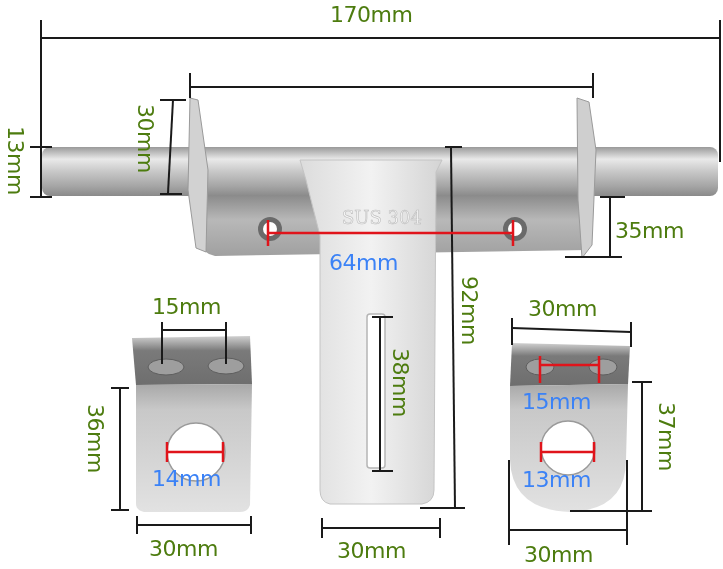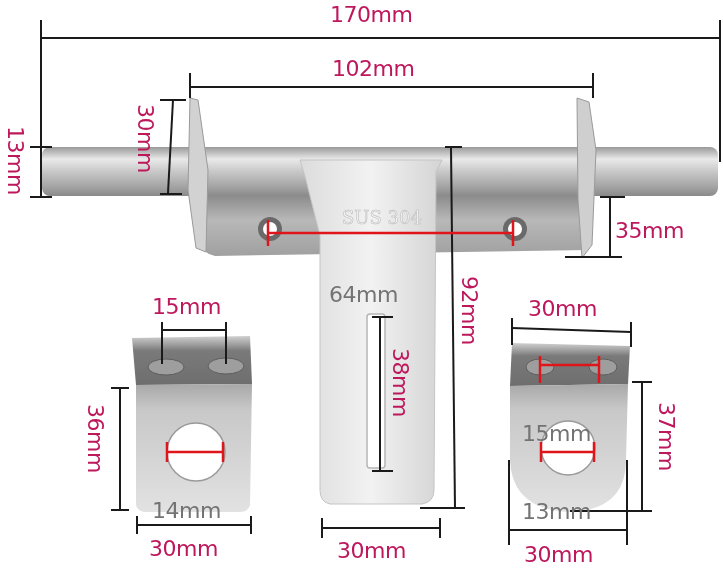--- a/index.html
+++ b/index.html
@@ -1,19 +1,19 @@
 <!DOCTYPE html>
 <html><head>
 <meta charset="utf-8">
 <style>
   html, body { margin: 0; padding: 0; background: #ffffff; }
   body { width: 723px; height: 569px; position: relative; overflow: hidden; font-family: "DejaVu Sans", sans-serif; }
   .stage { position: absolute; left: 0; top: 0; width: 723px; height: 569px; }
-  .lbl { position: absolute; font-size: 22px; color: #be185d; white-space: nowrap; line-height: 1; letter-spacing: -0.5px; }
-  .lbl.red { color: #737373; margin-top: 32px; }
+  .lbl { position: absolute; font-size: 22px; color: #4d7c0f; white-space: nowrap; line-height: 1; letter-spacing: -0.5px; }
+  .lbl.red { color: #3b82f6; }
   .vert { writing-mode: vertical-rl; }
   svg { position: absolute; left: 0; top: 0; }
 </style>
 </head>
 <body>
 
 <div class="stage">
 
 <svg width="723" height="569" viewBox="0 0 723 569">
   <defs>
@@ -145,21 +145,20 @@
     <line x1="540" y1="365" x2="599" y2="365"></line>
         <line x1="540" y1="356" x2="540" y2="383"></line>
         <line x1="599" y1="356" x2="599" y2="383"></line>
     <line x1="541" y1="452" x2="594" y2="452"></line>
         <line x1="541" y1="442" x2="541" y2="462"></line>
         <line x1="594" y1="442" x2="594" y2="462"></line>
   </g>
 </svg>
 
 <div class="lbl" style="left:330px; top:4px;">170mm</div>
-<div class="lbl" style="left:332px; top:58px;">102mm</div>
 <div class="lbl vert" style="left:4px; top:126px;">13mm</div>
 <div class="lbl vert" style="left:134px; top:104px;">30mm</div>
 <div class="lbl" style="left:615px; top:220px;">35mm</div>
 <div class="lbl red" style="left:329px; top:252px;">64mm</div>
 <div class="lbl vert" style="left:458px; top:276px;">92mm</div>
 <div class="lbl vert" style="left:389px; top:348px;">38mm</div>
 <div class="lbl" style="left:337px; top:540px;">30mm</div>
 
 <div class="lbl" style="left:152px; top:296px;">15mm</div>
 <div class="lbl vert" style="left:84px; top:404px;">36mm</div>

